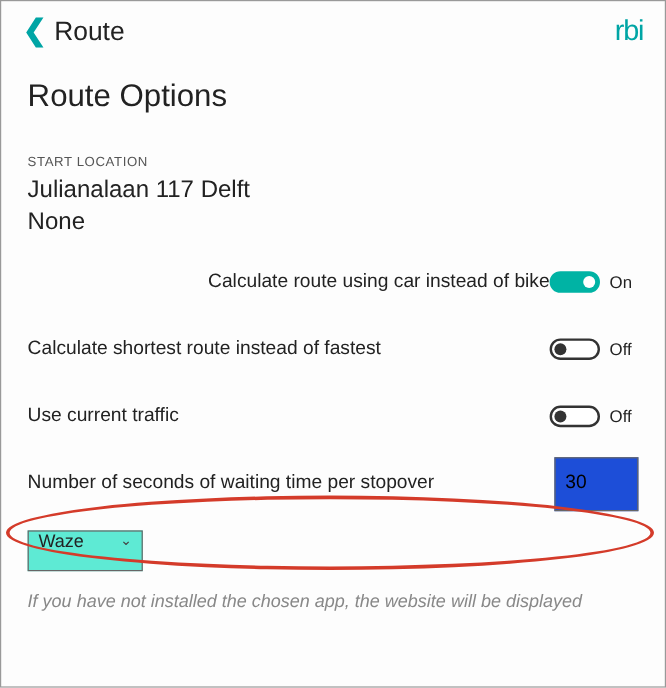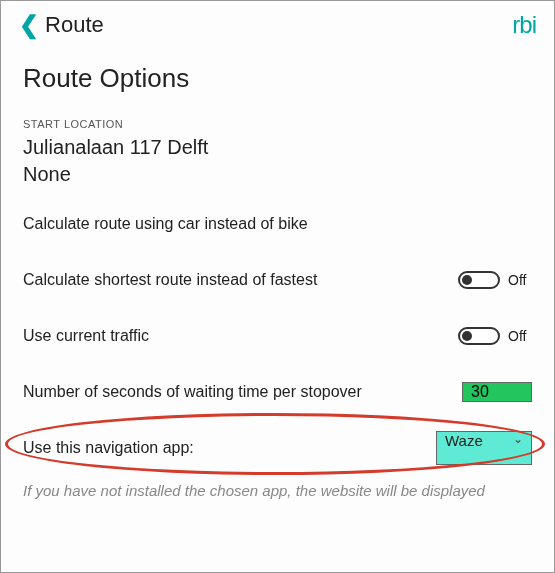--- a/index.html
+++ b/index.html
@@ -46,21 +46,21 @@
     padding: 18px 22px 8px 22px;
   }
   .content {
     padding: 10px 22px 0 22px;
   }
   .section-label {
     font-size: 11px;
     letter-spacing: 0.5px;
     color: #555;
     text-transform: uppercase;
-    margin-top: 6px;
+    margin-top: 16px;
     margin-bottom: 6px;
   }
   .section-value {
     font-size: 20px;
     color: #222;
     margin-bottom: 4px;
   }
   .row {
     display: flex;
     align-items: center;
@@ -105,26 +105,26 @@
     left: 2px;
     background: #333;
   }
   .toggle-state {
     font-size: 14px;
     color: #222;
     min-width: 24px;
   }
   .num-input {
     width: 70px;
-    height: 20px;
+    height: 45px;
     border: 1px solid #666;
     font-size: 16px;
     padding: 4px 8px;
     text-align: left;
-    background: #22c55e;
+    background: #1d4ed8;
   }
   .select {
     width: 96px;
     height: 34px;
     border: 1px solid #666;
     display: flex;
     align-items: flex-start;
     justify-content: space-between;
     padding: 0 8px;
     font-size: 15px;
@@ -165,22 +165,28 @@
 
 <h1 class="title">Route Options</h1>
 
 <div class="content">
 
   <div class="section-label">START LOCATION</div>
   <div class="section-value">Julianalaan 117 Delft</div>
 
   <div class="section-value">None</div>
 
-  <div class="row" style="margin-top:10px;">
+  <div class="row" style="margin-top:10px;justify-content:flex-end;">
     <span>Calculate route using car instead of bike</span>
+    <div class="toggle-wrap">
+      <div class="toggle on">
+          <div class="knob"></div>
+        </div>
+      <span class="toggle-state">On</span>
+    </div>
   </div>
 
   <div class="row">
     <span>Calculate shortest route instead of fastest</span>
     <div class="toggle-wrap">
       <div class="toggle off">
           <div class="knob"></div>
         </div>
       <span class="toggle-state">Off</span>
     </div>
@@ -195,21 +201,20 @@
       <span class="toggle-state">Off</span>
     </div>
   </div>
 
   <div class="row">
     <span>Number of seconds of waiting time per stopover</span>
     <input class="num-input" type="text" value="30" style="">
   </div>
 
   <div class="row">
-    <span>Use this navigation app:</span>
     <div class="select">
       <span>Waze</span>
       <span class="select-chevron">⌄</span>
     </div>
   </div>
 
 </div>
 
 <div class="hint">If you have not installed the chosen app, the website will be displayed</div>
 

